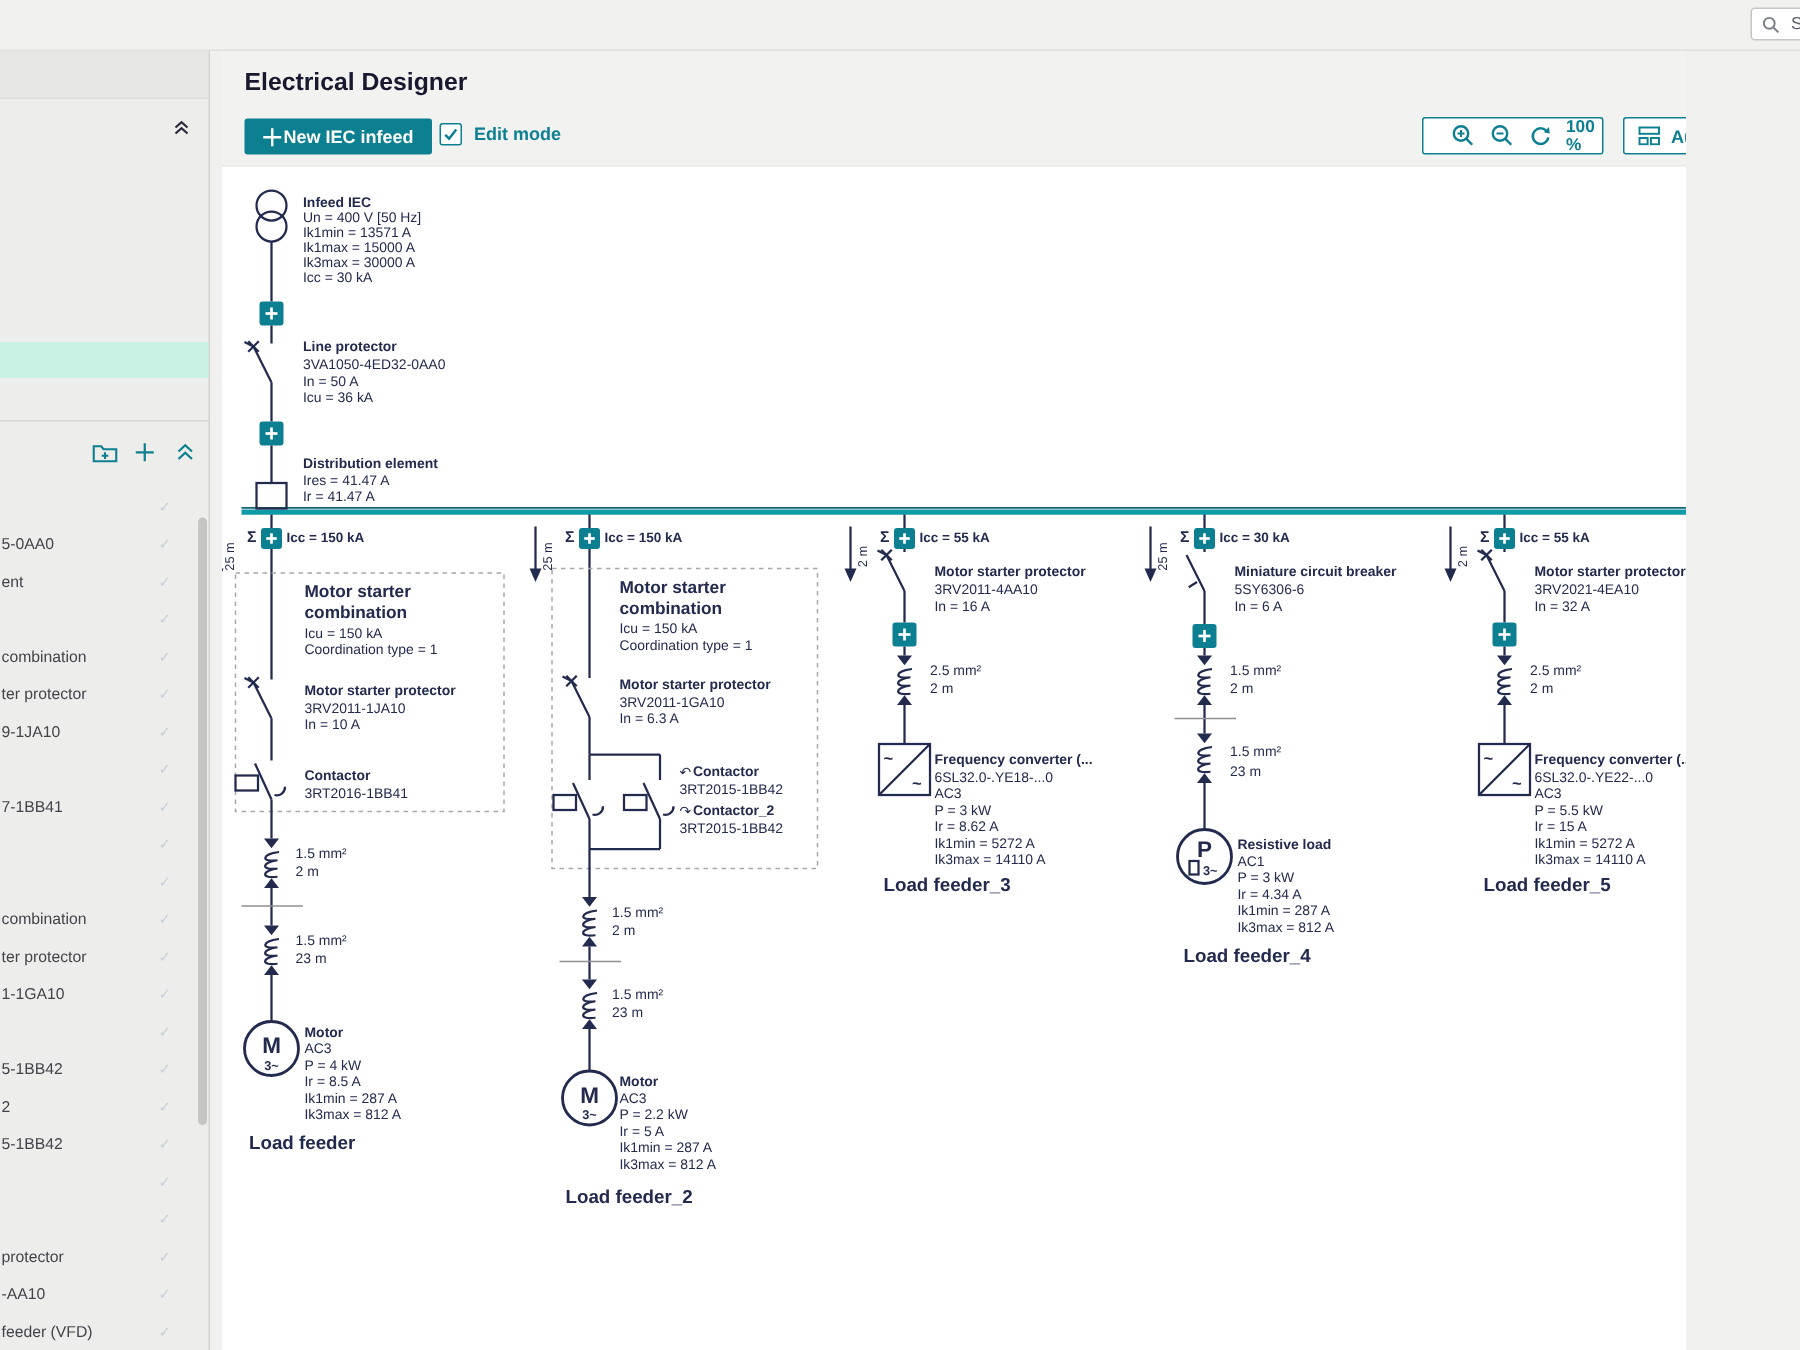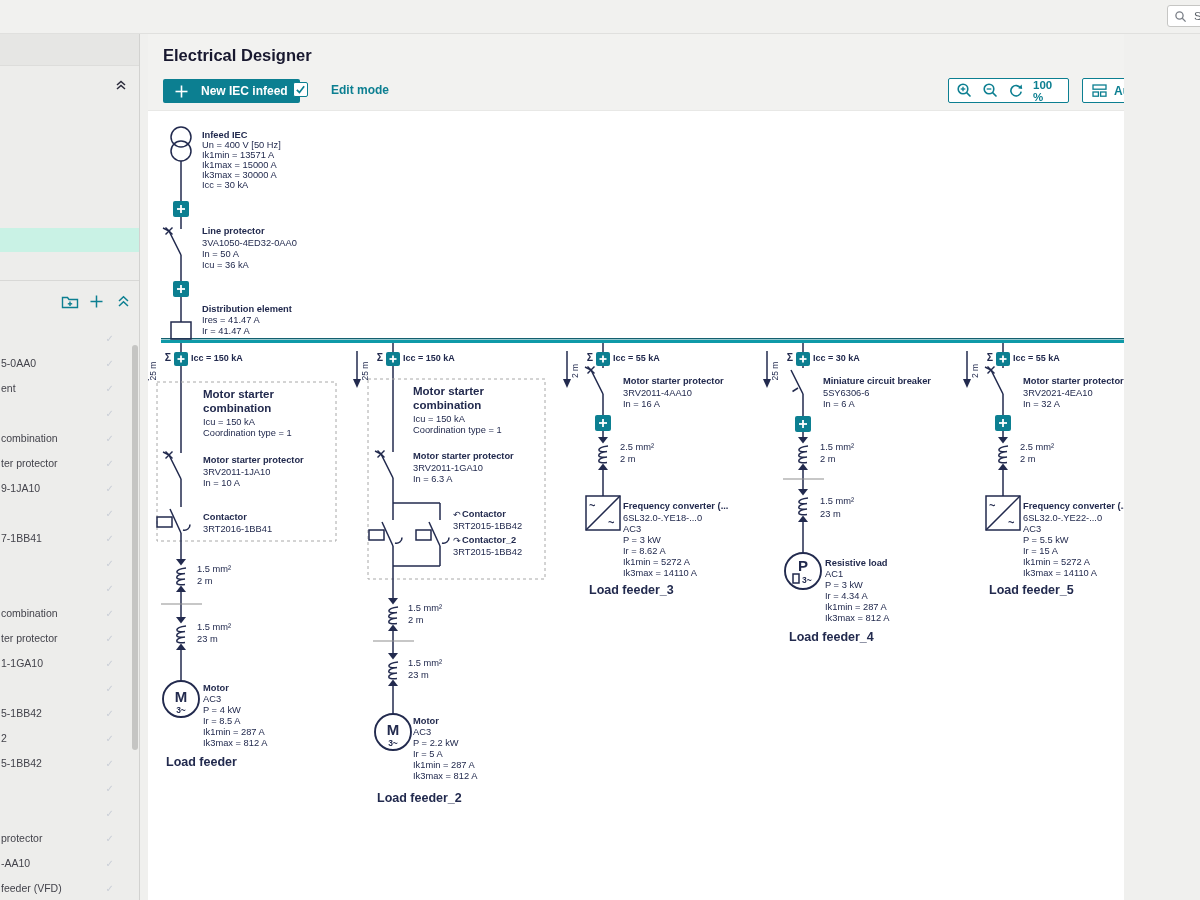--- a/index.html
+++ b/index.html
@@ -34,28 +34,28 @@
   .sb-row .chk{position:absolute;right:18px;top:0;color:#c9ced6;font-size:10px}
   .sb-scroll{position:absolute;left:132px;top:308px;width:6px;height:560px}
   .sb-thumb{position:absolute;left:0;top:4px;width:6px;height:405px;background:#c5c5c3;border-radius:3px}
 
   
   .main{position:absolute;left:148px;top:33px;width:976px;height:867px;background:#f2f2f0;
         overflow:hidden}
   .mtitle{position:absolute;left:15px;top:13px;font-size:16.5px;font-weight:700;color:#18182f}
   .btn-primary{position:absolute;left:15px;top:46px;height:24px;background:#0C7F91;color:#fff;
         font-weight:700;font-size:12px;border:none;border-radius:2px;display:flex;
-        align-items:center;gap:13px;padding:0 12px;font-family:inherit;cursor:pointer}
-  .editmode{position:absolute;left:145px;top:49px;display:flex;gap:23px;align-items:center;cursor:pointer}
+        align-items:center;gap:1px;padding:0 12px;font-family:inherit;cursor:pointer}
+  .editmode{position:absolute;left:145px;top:49px;display:flex;gap:8px;align-items:flex-start;cursor:pointer}
   .cbx{width:15px;height:15px;border:1.5px solid #0C7F91;border-radius:2px;background:#fff;
         display:flex;align-items:center;justify-content:center;box-sizing:border-box}
   .editlabel{color:#0C7F91;font-weight:700;font-size:12px}
   .ztools{position:absolute;left:800px;top:45px;width:121px;height:25px;background:#fff;
         border:1px solid #0C7F91;border-radius:2px;display:flex;align-items:center;
-        padding:0 7px;gap:9px;box-sizing:border-box}
+        padding:0 18px;gap:9px;box-sizing:border-box}
   .zbtn{display:flex;align-items:center;justify-content:center;cursor:pointer}
   .zval{color:#0C7F91;font-weight:700;font-size:11.5px}
   .arrange{position:absolute;left:934px;top:45px;width:280px;height:25px;background:#fff;
         border:1px solid #0C7F91;border-radius:2px;display:flex;align-items:center;gap:7px;
         padding:0 9px;box-sizing:border-box;cursor:pointer}
   .arrlabel{color:#0C7F91;font-weight:700;font-size:12px;white-space:nowrap}
   .canvas{position:absolute;left:0;top:77px;width:1052px;height:790px;background:#fff;
         border-top:1px solid #e8e8e6}
   svg.diagram{position:absolute;left:-8px;top:0}
 

